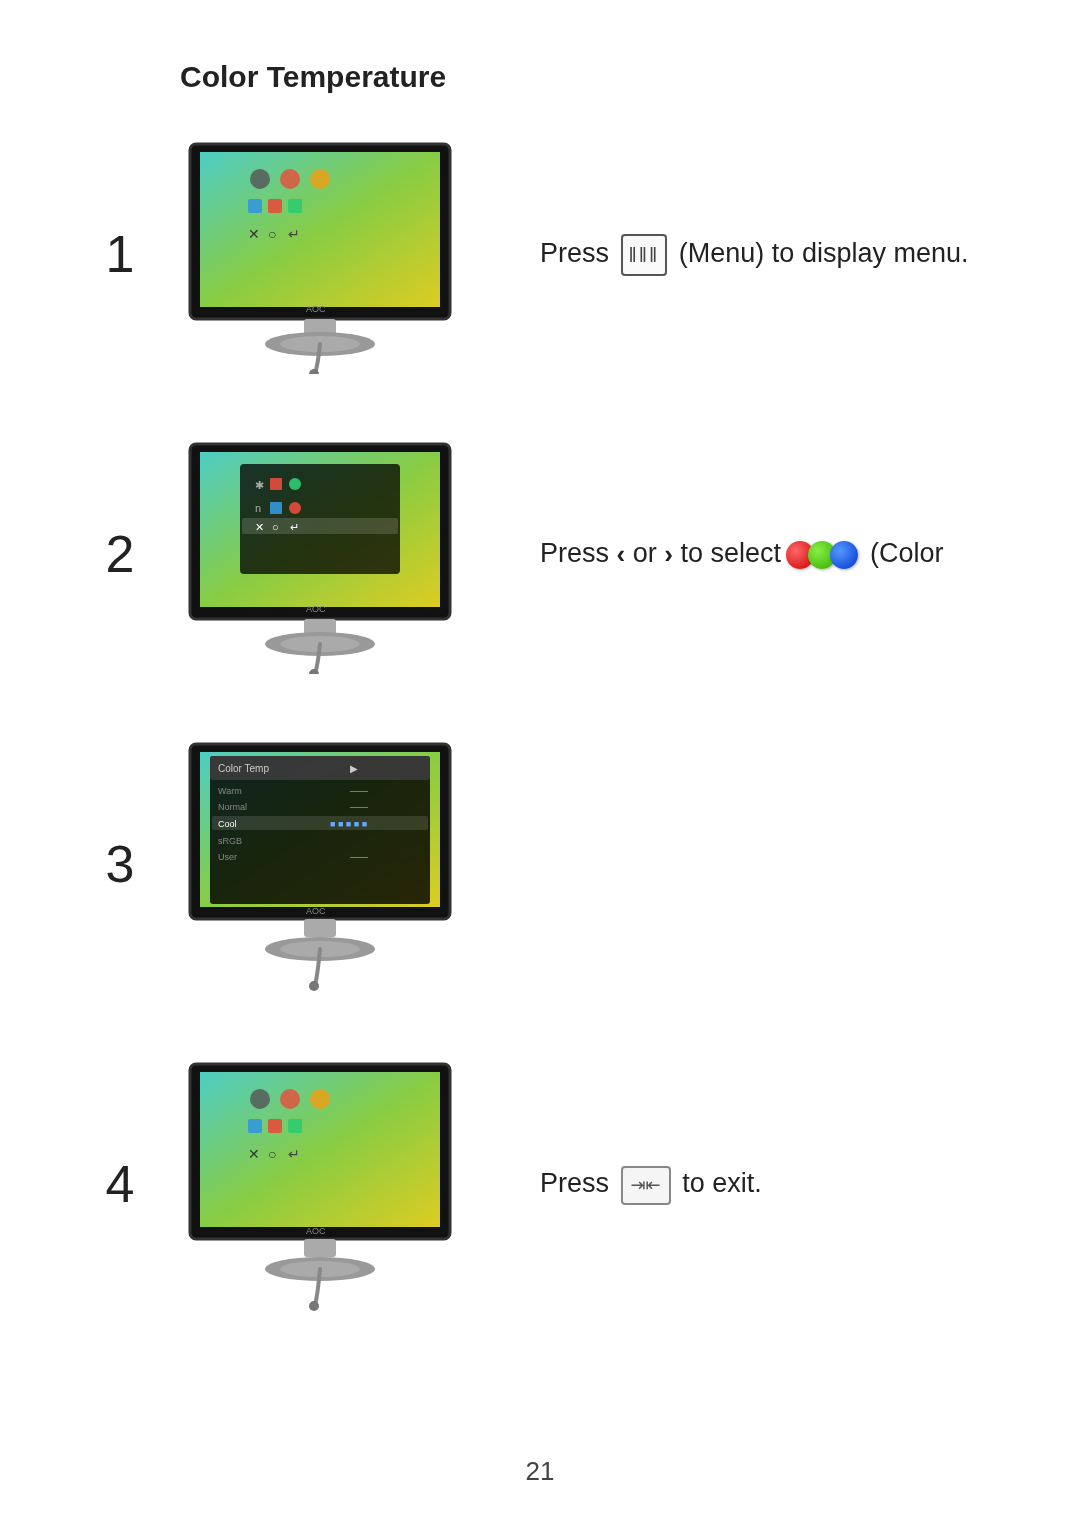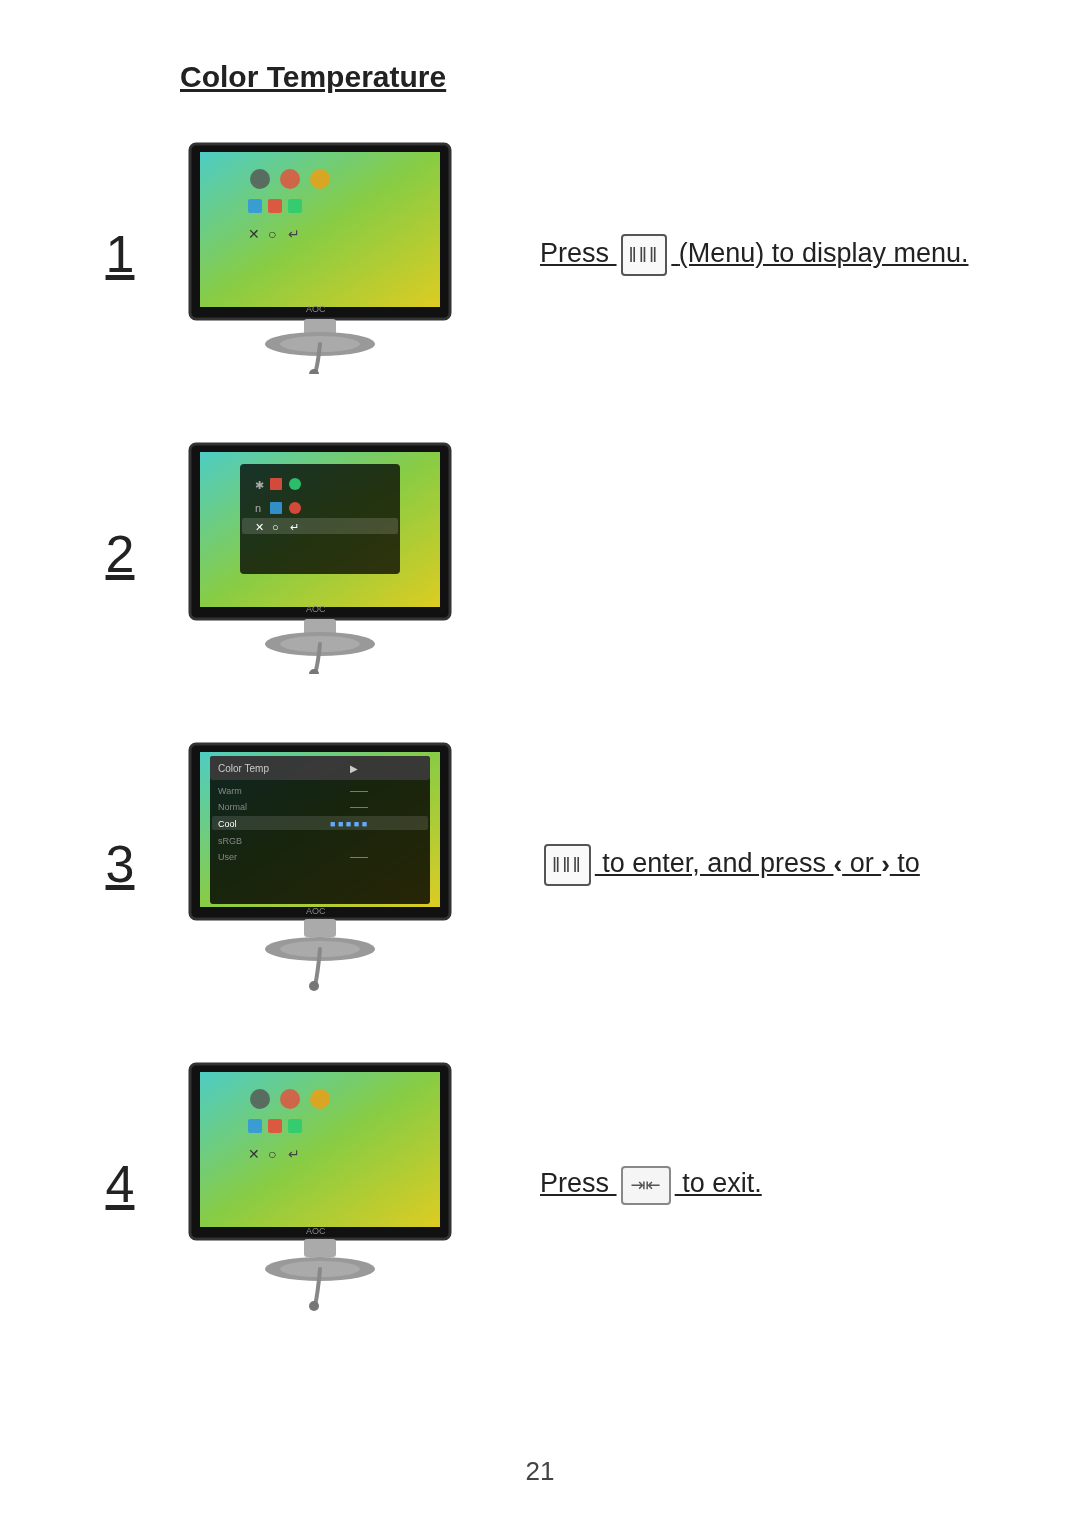--- a/index.html
+++ b/index.html
@@ -9,21 +9,20 @@
       background: #ffffff;
       font-family: Arial, sans-serif;
       font-size: 28px;
       color: #222;
       position: relative;
       overflow: hidden;
     }
 
     .page-content {
       padding: 60px 80px 60px 80px;
-      text-decoration: underline;
     }
 
     .section-title {
       font-weight: bold;
       font-size: 30px;
       margin-bottom: 40px;
       margin-left: 100px;
     }
 
     .step-row {
@@ -213,20 +212,32 @@
 
         <rect x="124" y="185" width="32" height="18" rx="3" fill="#aaa"></rect>
         <ellipse cx="140" cy="210" rx="55" ry="12" fill="#999"></ellipse>
         <ellipse cx="140" cy="210" rx="40" ry="8" fill="#bbb" opacity="0.5"></ellipse>
         <text x="126" y="178" font-size="9" fill="#888" font-family="Arial">AOC</text>
         <path d="M140 210 Q138 230 135 240" stroke="#888" stroke-width="4" fill="none" stroke-linecap="round"></path>
         <circle cx="134" cy="240" r="5" fill="#777"></circle>
       </svg>
     </div>
     <div class="instruction-text">
+      <div>
+        Press <span class="chevron-left">‹</span>
+        or
+        <span class="chevron-right">›</span>
+        to select
+        <span class="color-balls">
+          <span class="ball ball-red"></span>
+          <span class="ball ball-green"></span>
+          <span class="ball ball-blue"></span>
+        </span>
+        (Color
+      </div>
     </div>
   </div>
 
   <div class="step-row">
     <div class="step-number">3</div>
     <div class="monitor-wrap">
       <svg width="280" height="260" viewBox="0 0 280 260">
         <rect x="10" y="10" width="260" height="175" rx="6" ry="6" fill="#111" stroke="#333" stroke-width="3"></rect>
         <defs>
           <linearGradient id="screen3" x1="0%" y1="0%" x2="100%" y2="100%">
@@ -257,28 +268,20 @@
 
         <rect x="124" y="185" width="32" height="18" rx="3" fill="#aaa"></rect>
         <ellipse cx="140" cy="215" rx="55" ry="12" fill="#999"></ellipse>
         <ellipse cx="140" cy="215" rx="40" ry="8" fill="#bbb" opacity="0.5"></ellipse>
         <text x="126" y="180" font-size="9" fill="#888" font-family="Arial">AOC</text>
         <path d="M140 215 Q138 238 135 252" stroke="#888" stroke-width="4" fill="none" stroke-linecap="round"></path>
         <circle cx="134" cy="252" r="5" fill="#777"></circle>
       </svg>
     </div>
     <div class="instruction-text">
-      <div>
-        <span class="menu-btn">‖‖‖</span>
-        to enter, and press
-        <span class="chevron-left">‹</span>
-        or
-        <span class="chevron-right">›</span>
-        to
-      </div>
     </div>
   </div>
 
   <div class="step-row">
     <div class="step-number">4</div>
     <div class="monitor-wrap">
       <svg width="280" height="260" viewBox="0 0 280 260">
         <rect x="10" y="10" width="260" height="175" rx="6" ry="6" fill="#111" stroke="#333" stroke-width="3"></rect>
         <defs>
           <linearGradient id="screen4" x1="0%" y1="0%" x2="100%" y2="100%">

